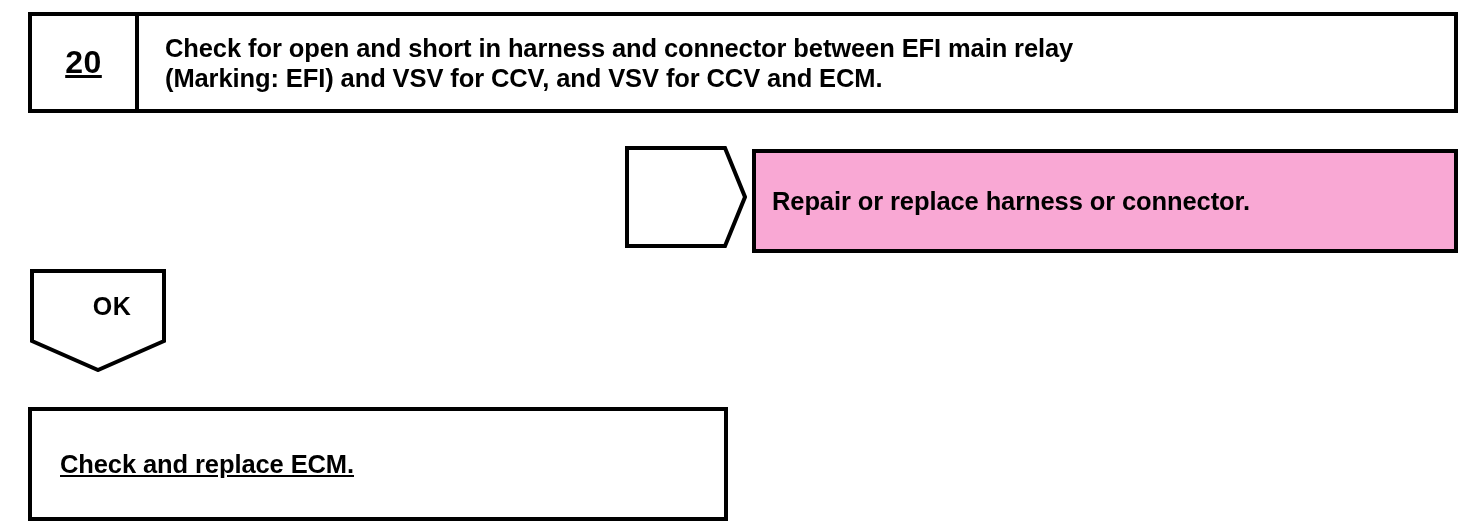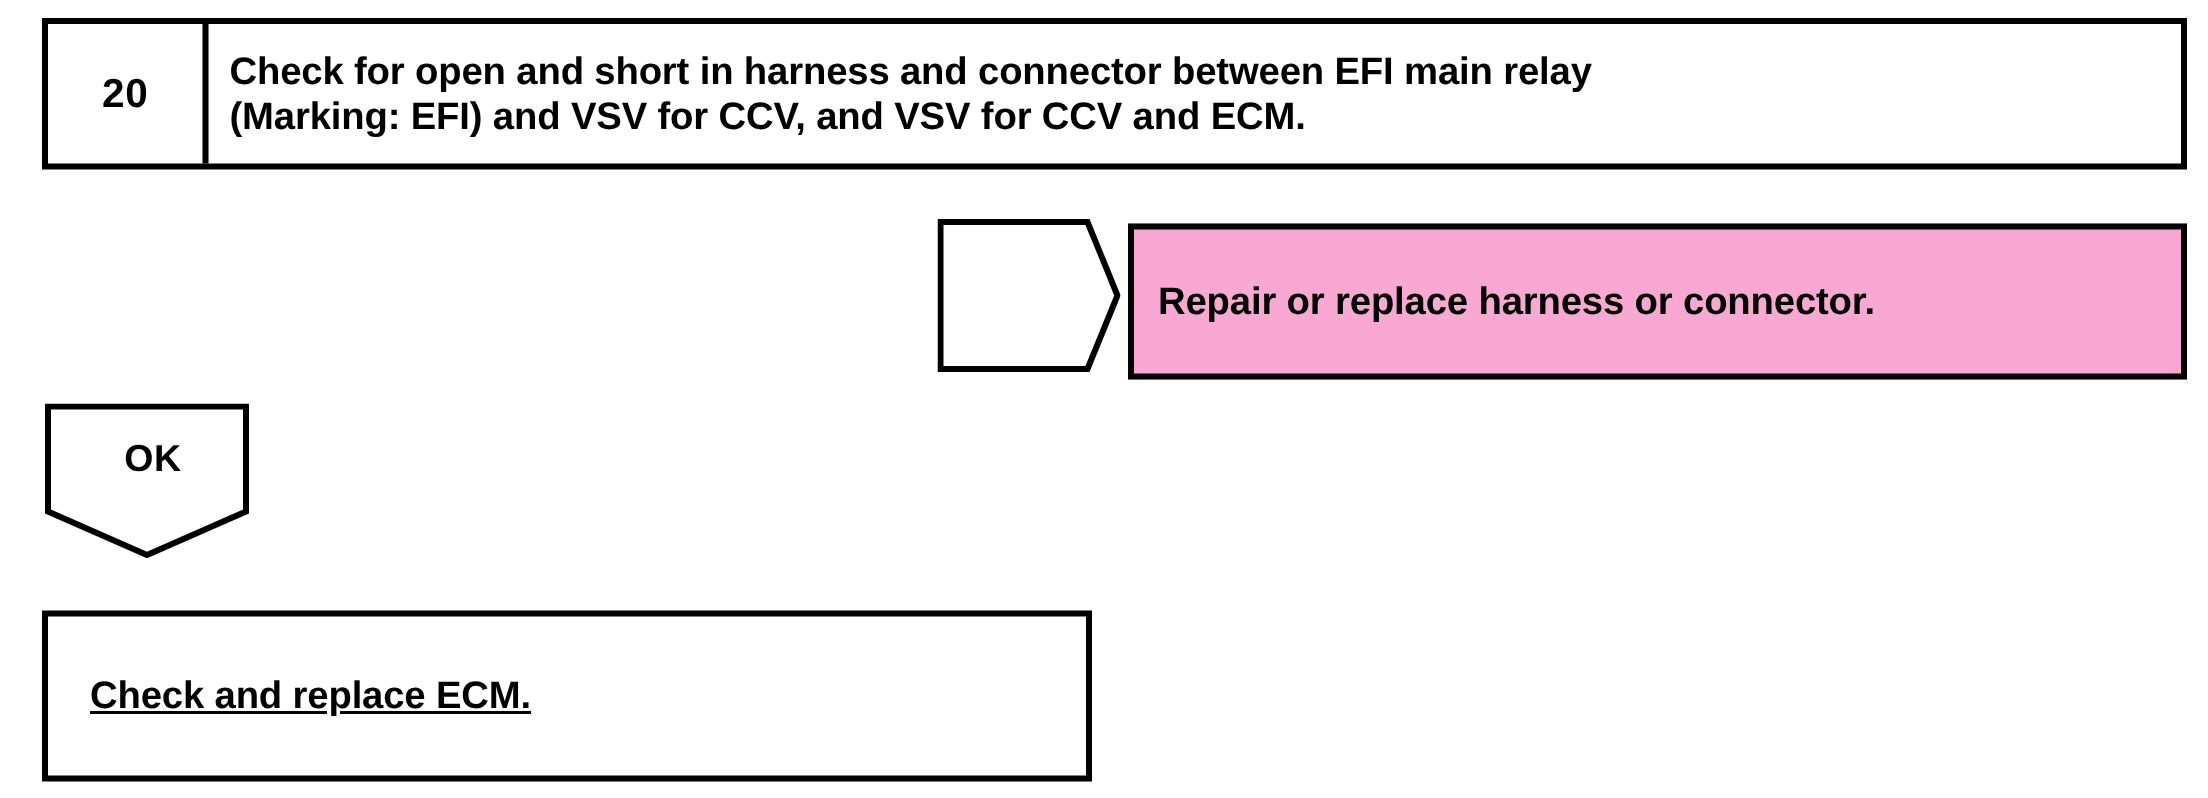--- a/index.html
+++ b/index.html
@@ -36,30 +36,31 @@
   .step-number-cell {
     width: 107px;
     border-right: 4px solid #000;
     box-sizing: border-box;
     display: flex;
     align-items: center;
     justify-content: center;
     flex: 0 0 auto;
   }
   .step-number-text {
-    font-size: 27px;
+    font-size: 32px;
     font-weight: bold;
     letter-spacing: 0.5px;
+    text-decoration: underline;
   }
   .step-text-cell {
     flex: 1 1 auto;
     display: flex;
     flex-direction: column;
     justify-content: center;
-    padding-left: 14px;
+    padding-left: 26px;
     padding-right: 10px;
     box-sizing: border-box;
   }
   .step-line {
     font-size: 25.5px;
     font-weight: bold;
     line-height: 30px;
     letter-spacing: -0.1px;
     white-space: nowrap;
   }
@@ -110,21 +111,21 @@
   .ok-pentagon {
     position: absolute;
     left: 30px;
     top: 269px;
     width: 136px;
     height: 103px;
   }
   .ok-pentagon svg { display: block; }
   .ok-label {
     position: absolute;
-    left: 34px;
+    left: 44px;
     top: 269px;
     width: 136px;
     height: 74px;
     display: flex;
     align-items: center;
     justify-content: center;
     font-size: 25px;
     font-weight: bold;
     letter-spacing: 0.5px;
   }

